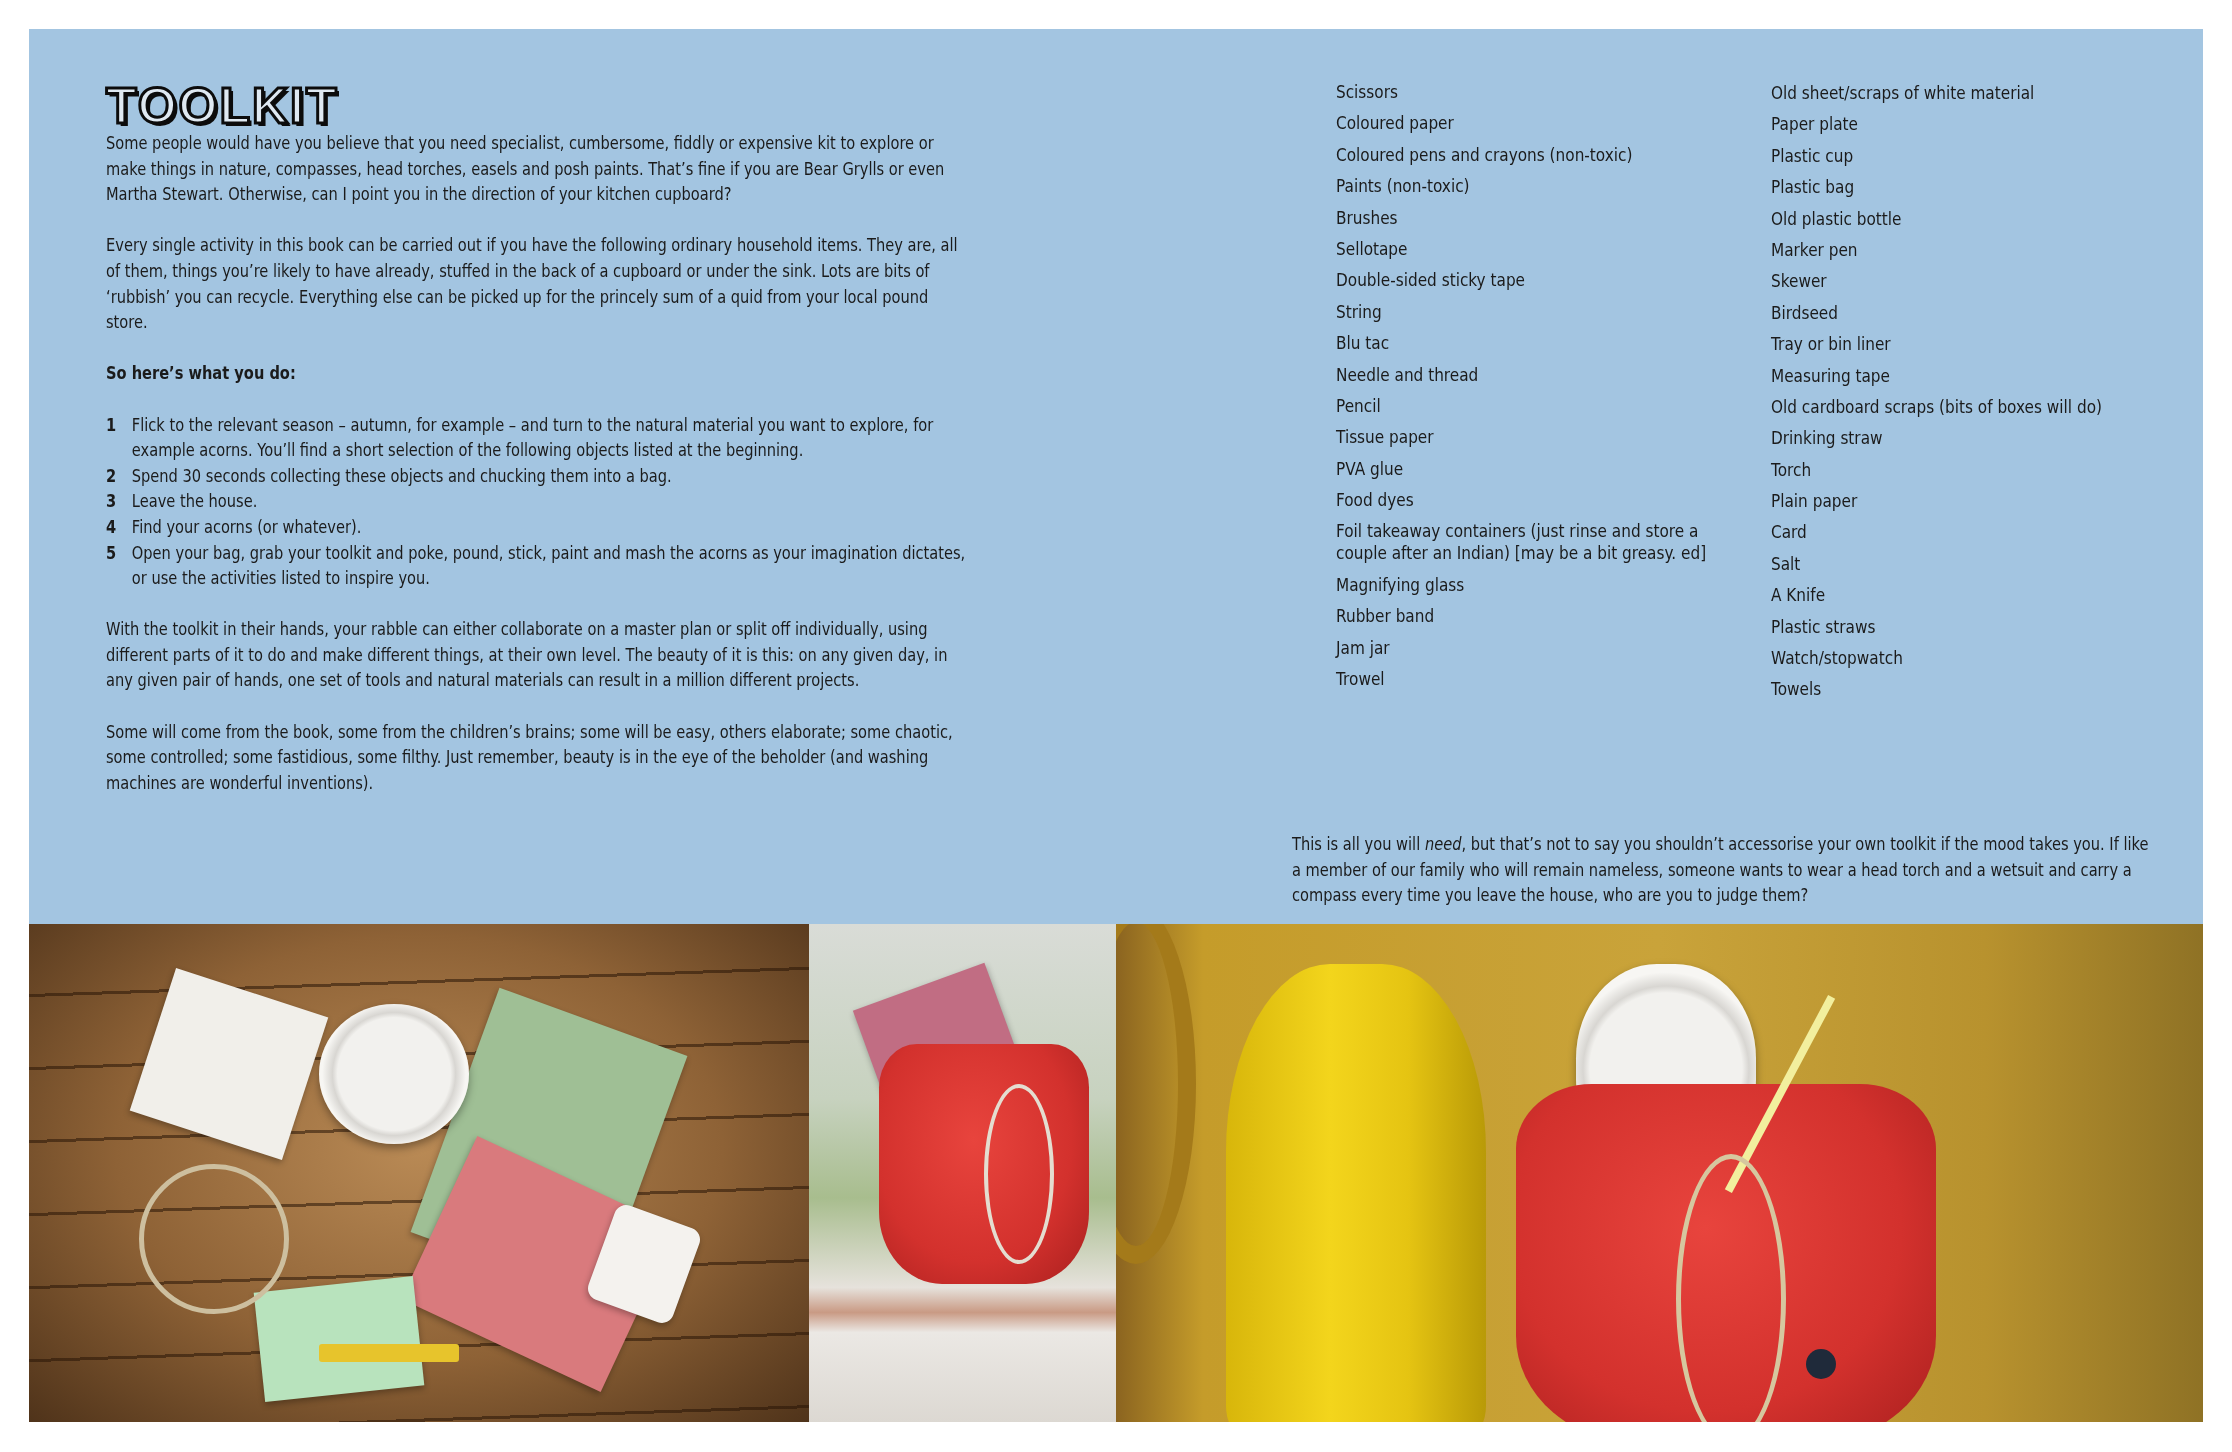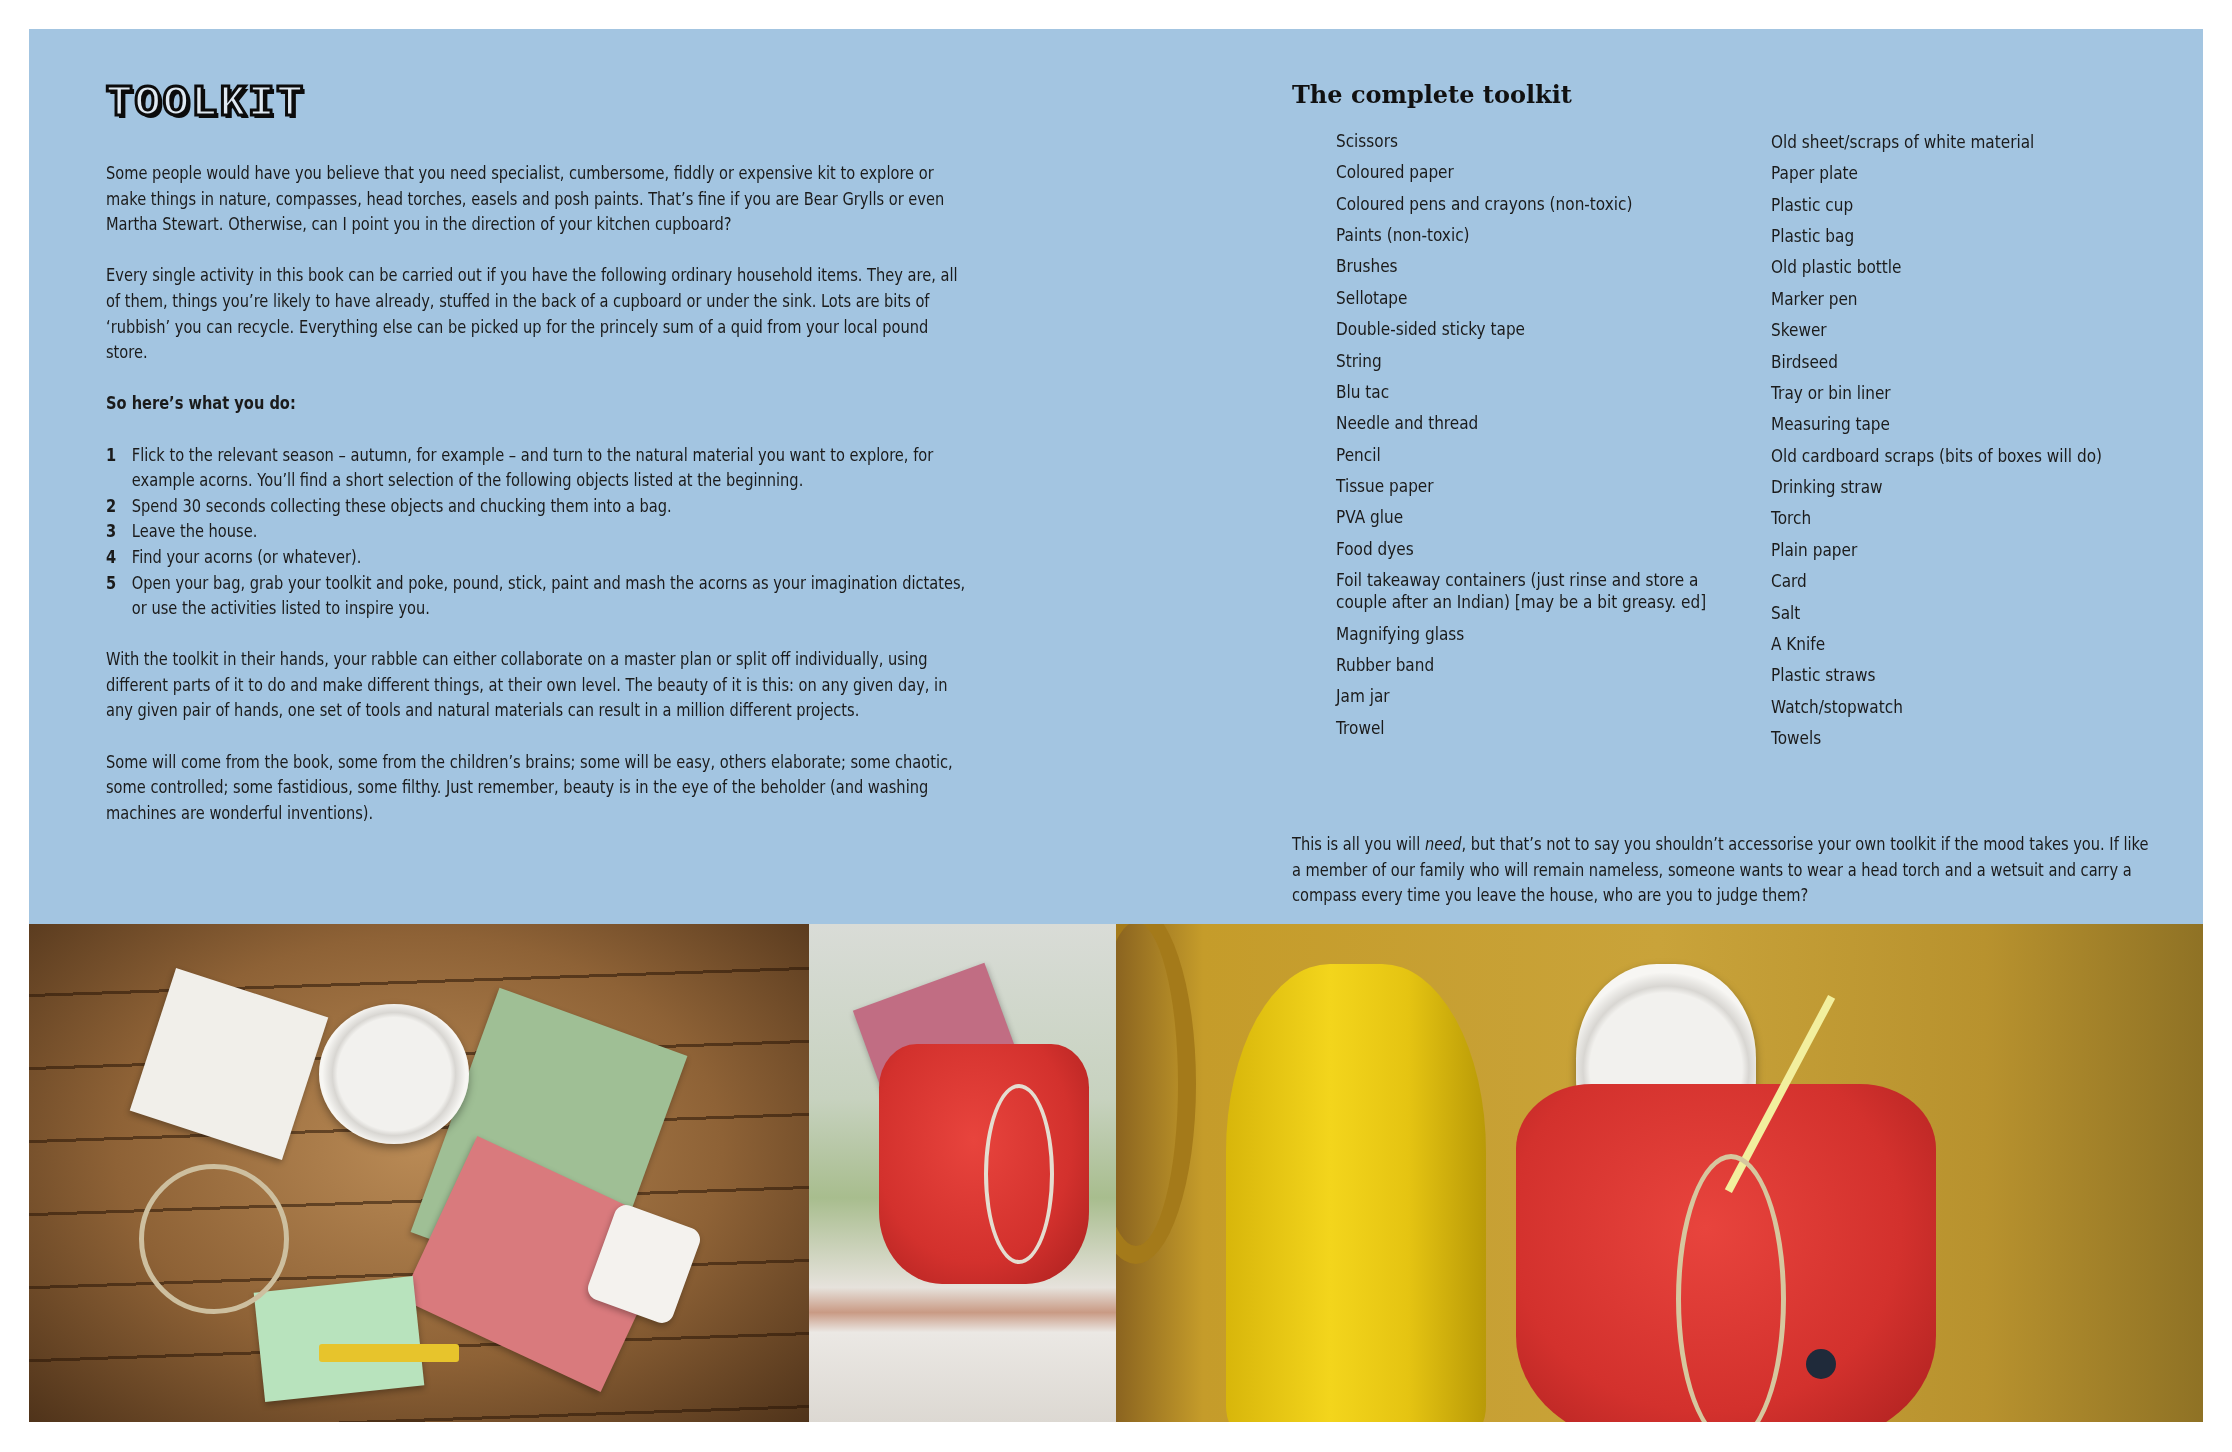--- a/index.html
+++ b/index.html
@@ -4,26 +4,25 @@
 <style>
   * { box-sizing: border-box; margin: 0; padding: 0; }
   html, body { width: 2232px; height: 1452px; background: #ffffff; overflow: hidden; }
   body { position: relative; font-family: "DejaVu Sans Condensed", "Liberation Sans", sans-serif; color: #1b1b1b; }
 
   .spread { position: absolute; left: 29px; top: 29px; width: 2174px; height: 1393px; background: #a3c5e1; }
 
   
   .left-col { position: absolute; left: 77px; top: 52px; width: 860px; }
   .page-title {
-    font-family: Liberation Mono, monospace; font-weight: bold;
-    font-size: 44px; letter-spacing: 2px; line-height: 1;
+    font-family: Liberation Sans, sans-serif; font-weight: bold;
+    font-size: 50px; letter-spacing: 2px; line-height: 1;
     color: #dfe9f2;
     -webkit-text-stroke: 3px #0c0c0c;
     text-shadow: 3px 3px 0 #0c0c0c;
-    margin-bottom: 36px;
   }
   .body-text {
     font-family: "DejaVu Sans", sans-serif;
     font-size: 17px; line-height: 25.6px; color: #1b1b1b;
     transform: scaleX(0.86); transform-origin: left top; width: 1000px;
   }
   .body-text p { margin-bottom: 25.6px; }
   .body-text .bold { font-weight: bold; }
   .steps { list-style: none; margin-bottom: 25.6px; }
   .steps li { display: flex; }
@@ -100,21 +99,20 @@
             <span class="num">5</span>
             <span class="txt">Open your bag, grab your toolkit and poke, pound, stick, paint and mash the acorns as your imagination dictates, or use the activities listed to inspire you.</span>
           </li>
       </ol>
       <p>With the toolkit in their hands, your rabble can either collaborate on a master plan or split off individually, using different parts of it to do and make different things, at their own level. The beauty of it is this: on any given day, in any given pair of hands, one set of tools and natural materials can result in a million different projects.</p>
       <p>Some will come from the book, some from the children’s brains; some will be easy, others elaborate; some chaotic, some controlled; some fastidious, some filthy. Just remember, beauty is in the eye of the beholder (and washing machines are wonderful inventions).</p>
     </div>
   </div>
 
   <div class="right-col">
-    <h2 class="toolkit-title">The complete toolkit</h2>
     <div class="lists">
       <ul class="list list-a">
         <li>Scissors</li>
         <li>Coloured paper</li>
         <li>Coloured pens and crayons (non-toxic)</li>
         <li>Paints (non-toxic)</li>
         <li>Brushes</li>
         <li>Sellotape</li>
         <li>Double-sided sticky tape</li>
         <li>String</li>

